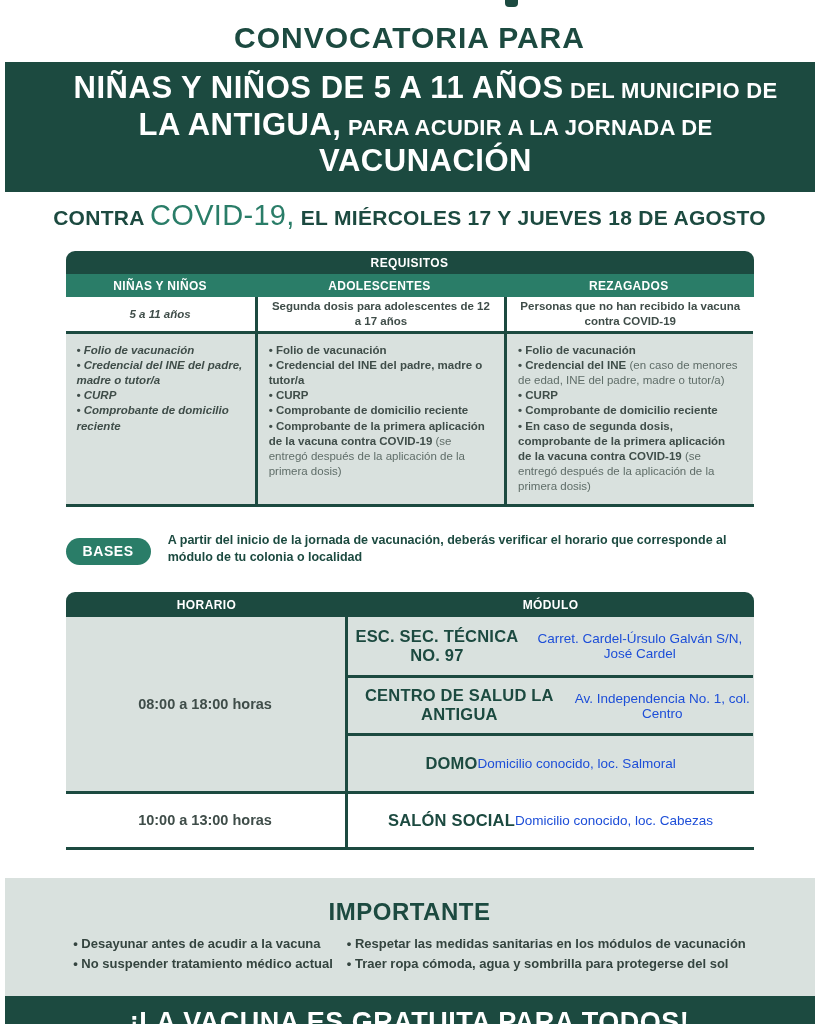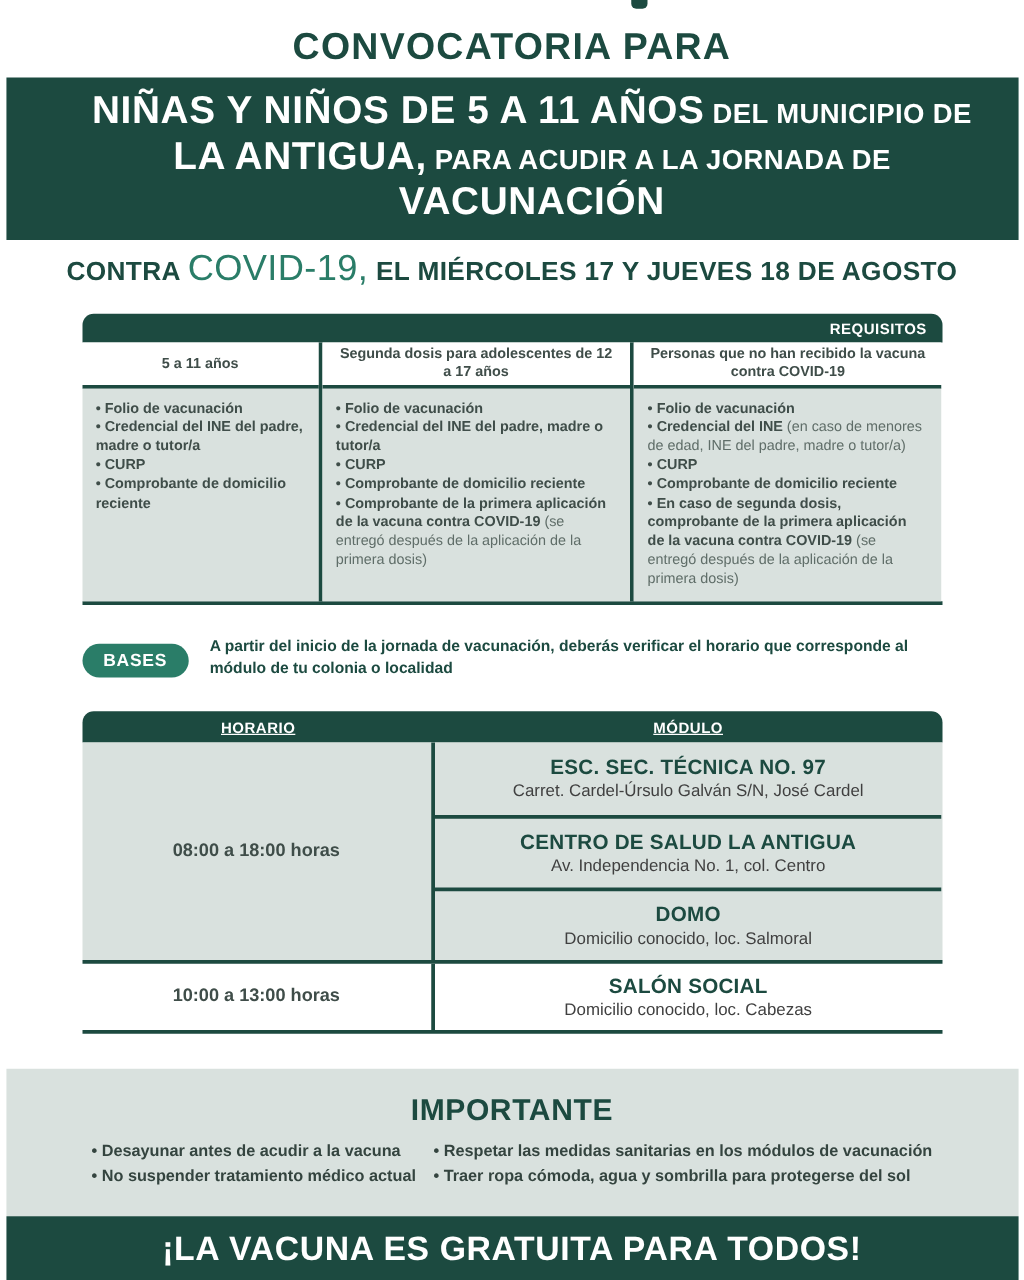--- a/index.html
+++ b/index.html
@@ -24,55 +24,55 @@
   .page-title{margin-top:21px;text-align:center;color:var(--dark-green);font-size:30px;font-weight:800;letter-spacing:1px;}
   .banner{margin-top:7px;background:var(--dark-green);color:#fff;text-align:center;padding:8px 24px 12px;line-height:1.18;}
   .banner .big{font-size:31px;font-weight:800;letter-spacing:.5px;margin-left:32px;}
   .banner .small{font-size:22px;font-weight:800;letter-spacing:.3px;}
   .subtitle{margin-top:9px;text-align:center;line-height:1;}
   .subtitle .sub-dark{color:var(--dark-green);font-size:21px;font-weight:800;letter-spacing:.3px;}
   .subtitle .sub-covid{color:var(--teal);font-size:29px;font-weight:400;letter-spacing:.3px;}
 
   
   .req-table{width:688px;margin:21px auto 0;}
-  .req-title{background:var(--dark-green);color:#fff;font-size:12px;font-weight:700;text-align:right;border-radius:9px 9px 0 0;padding:5px 12px 4px;letter-spacing:.4px;}
+  .req-title{background:var(--dark-green);color:#fff;font-size:12px;font-weight:700;text-align:center;border-radius:9px 9px 0 0;padding:5px 12px 4px;letter-spacing:.4px;}
   .req-subheads{background:var(--teal);display:flex;color:#fff;font-size:12px;font-weight:700;letter-spacing:.3px;}
   .req-subheads .cell{padding:5px 4px 4px;text-align:center;}
   .c1{width:27.5%;} .c2{width:36.25%;} .c3{width:36.25%;}
   .req-body{display:flex;border-bottom:3px solid var(--dark-green);}
   .req-col{width:36.25%;display:flex;flex-direction:column;}
-  .req-col:first-child{width:27.5%;}
+  .req-col:first-child{width:27.5%;font-style:italic;}
   .req-col + .req-col{border-left:3px solid var(--dark-green);justify-content:flex-end;}
   .req-desc{background:#fff;height:37px;display:flex;align-items:center;justify-content:center;text-align:center;color:var(--text-dark);font-size:11.5px;font-weight:700;line-height:1.25;border-bottom:3px solid var(--dark-green);padding:0 12px;}
   .req-items{background:var(--cell-gray);flex:1;min-height:133px;padding:9px 12px 10px 11px;list-style:none;}
   .req-items li{font-size:11.5px;line-height:1.32;color:var(--text-soft);}
   .req-items li::before{content:"• ";color:var(--text-dark);font-weight:700;}
   .req-items .li-b{font-weight:700;color:var(--text-dark);}
 
   
   .bases{width:688px;margin:23px auto 0;display:flex;align-items:flex-end;gap:17px;}
   .bases-pill{background:var(--teal);color:#fff;font-size:14px;font-weight:800;letter-spacing:.6px;padding:5px 17px 6px;border-radius:16px;flex:0 0 auto;}
   .bases-text{color:var(--dark-green);font-size:12.5px;font-weight:700;line-height:1.3;max-width:600px;padding-top:2px;}
 
   
   .sch-table{width:688px;margin:27px auto 0;}
   .sch-header{background:var(--dark-green);display:flex;color:#fff;font-size:12px;font-weight:700;border-radius:9px 9px 0 0;letter-spacing:.4px;}
-  .sch-header .cell{padding:6px 0 5px;text-align:center;text-decoration:underline;}
+  .sch-header .cell{padding:6px 0 5px;text-align:center;}
   .sch-h1{width:41%;} .sch-h2{width:59%;}
   .sch-body{border-bottom:3px solid var(--dark-green);}
   .sch-group{display:flex;}
   .sch-group.shaded{background:var(--cell-gray);}
   .sch-group + .sch-group{border-top:3px solid var(--dark-green);}
   .sch-time{width:41%;display:flex;align-items:center;justify-content:center;border-right:3px solid var(--dark-green);color:var(--text-dark);font-size:14.5px;font-weight:700;}
   .sch-mods{width:59%;display:flex;flex-direction:column;}
-  .sch-mod{height:58px;display:flex;flex-direction:column;align-items:center;justify-content:center;text-align:center;}
+  .sch-mod{height:58px;display:flex;flex-direction:row;align-items:center;justify-content:center;text-align:center;}
   .sch-mod + .sch-mod{border-top:3px solid var(--dark-green);}
   .sch-group:last-child .sch-mod{height:53px;}
   .mod-name{color:var(--dark-green);font-size:16.5px;font-weight:800;letter-spacing:.2px;}
-  .mod-addr{color:#404040;font-size:13.5px;margin-top:1px;}
+  .mod-addr{color:#1d4ed8;font-size:13.5px;margin-top:1px;}
 
   
   .importante{margin-top:28px;background:var(--cell-gray);padding:20px 0 22px;}
   .imp-title{text-align:center;color:var(--dark-green);font-size:24px;font-weight:800;letter-spacing:.5px;}
   .imp-cols{display:flex;justify-content:center;gap:14px;margin-top:8px;}
   .imp-list{list-style:none;}
   .imp-list li{font-size:13px;font-weight:700;color:#34443f;line-height:1.55;}
   .imp-list li::before{content:"• ";}
 
   
@@ -89,20 +89,25 @@
 
   <div class="banner">
     <div class="banner-line"><span class="big">NIÑAS Y NIÑOS DE 5 A 11 AÑOS</span><span class="small"> DEL MUNICIPIO DE</span></div>
     <div class="banner-line"><span class="big">LA ANTIGUA,</span><span class="small"> PARA  ACUDIR A LA JORNADA DE </span><span class="big">VACUNACIÓN</span></div>
   </div>
 
   <div class="subtitle"><span class="sub-dark">CONTRA </span><span class="sub-covid">COVID-19,</span><span class="sub-dark"> EL MIÉRCOLES 17 Y JUEVES 18 DE AGOSTO</span></div>
 
   <div class="req-table">
     <div class="req-title">REQUISITOS</div>
+    <div class="req-subheads">
+      <div class="cell c1">NIÑAS Y NIÑOS</div>
+      <div class="cell c2">ADOLESCENTES</div>
+      <div class="cell c3">REZAGADOS</div>
+    </div>
     <div class="req-body">
       <div class="req-col">
         <div class="req-desc">5 a 11 años</div>
         <ul class="req-items">
 
         <li><span class="li-b">Folio de vacunación</span><span class="li-r"></span></li>
             <li><span class="li-b">Credencial del INE del padre, madre o tutor/a</span><span class="li-r"></span></li>
             <li><span class="li-b">CURP</span><span class="li-r"></span></li>
             <li><span class="li-b">Comprobante de domicilio reciente</span><span class="li-r"></span></li>
           </ul>

